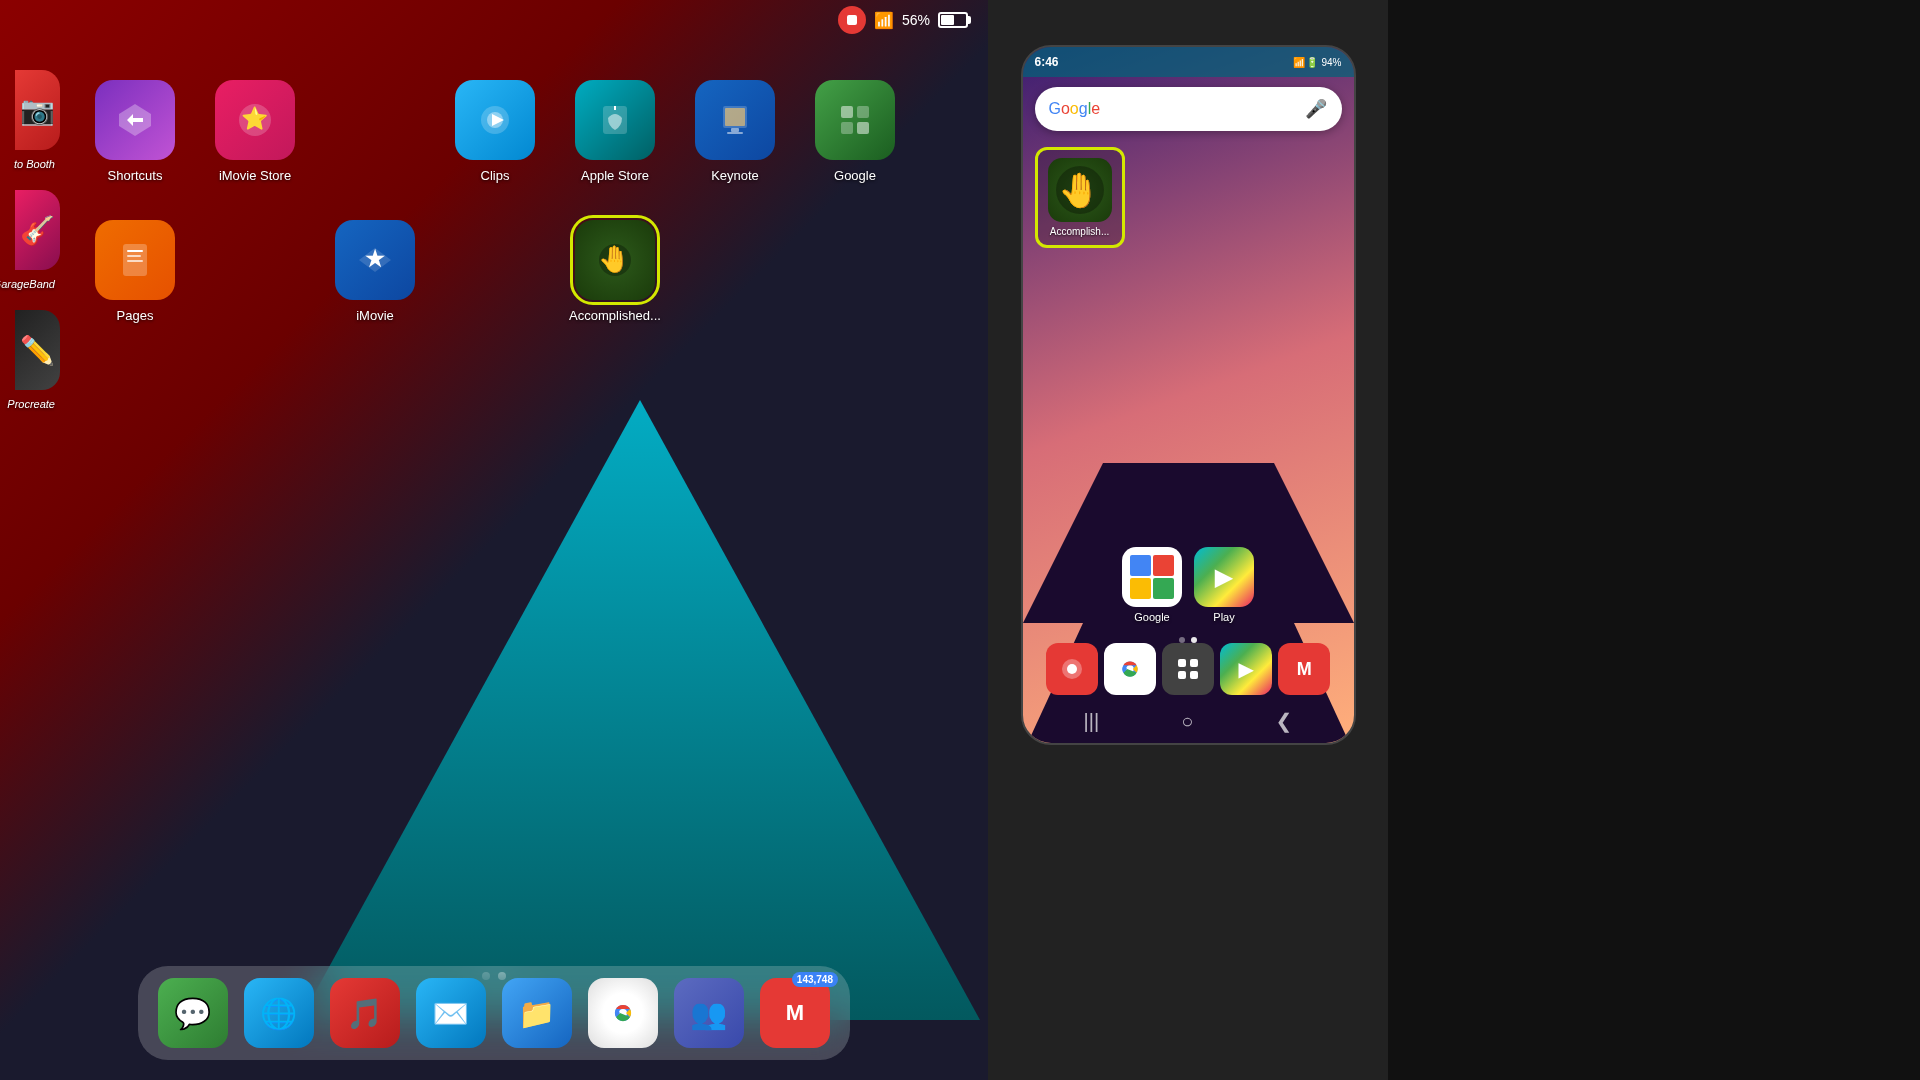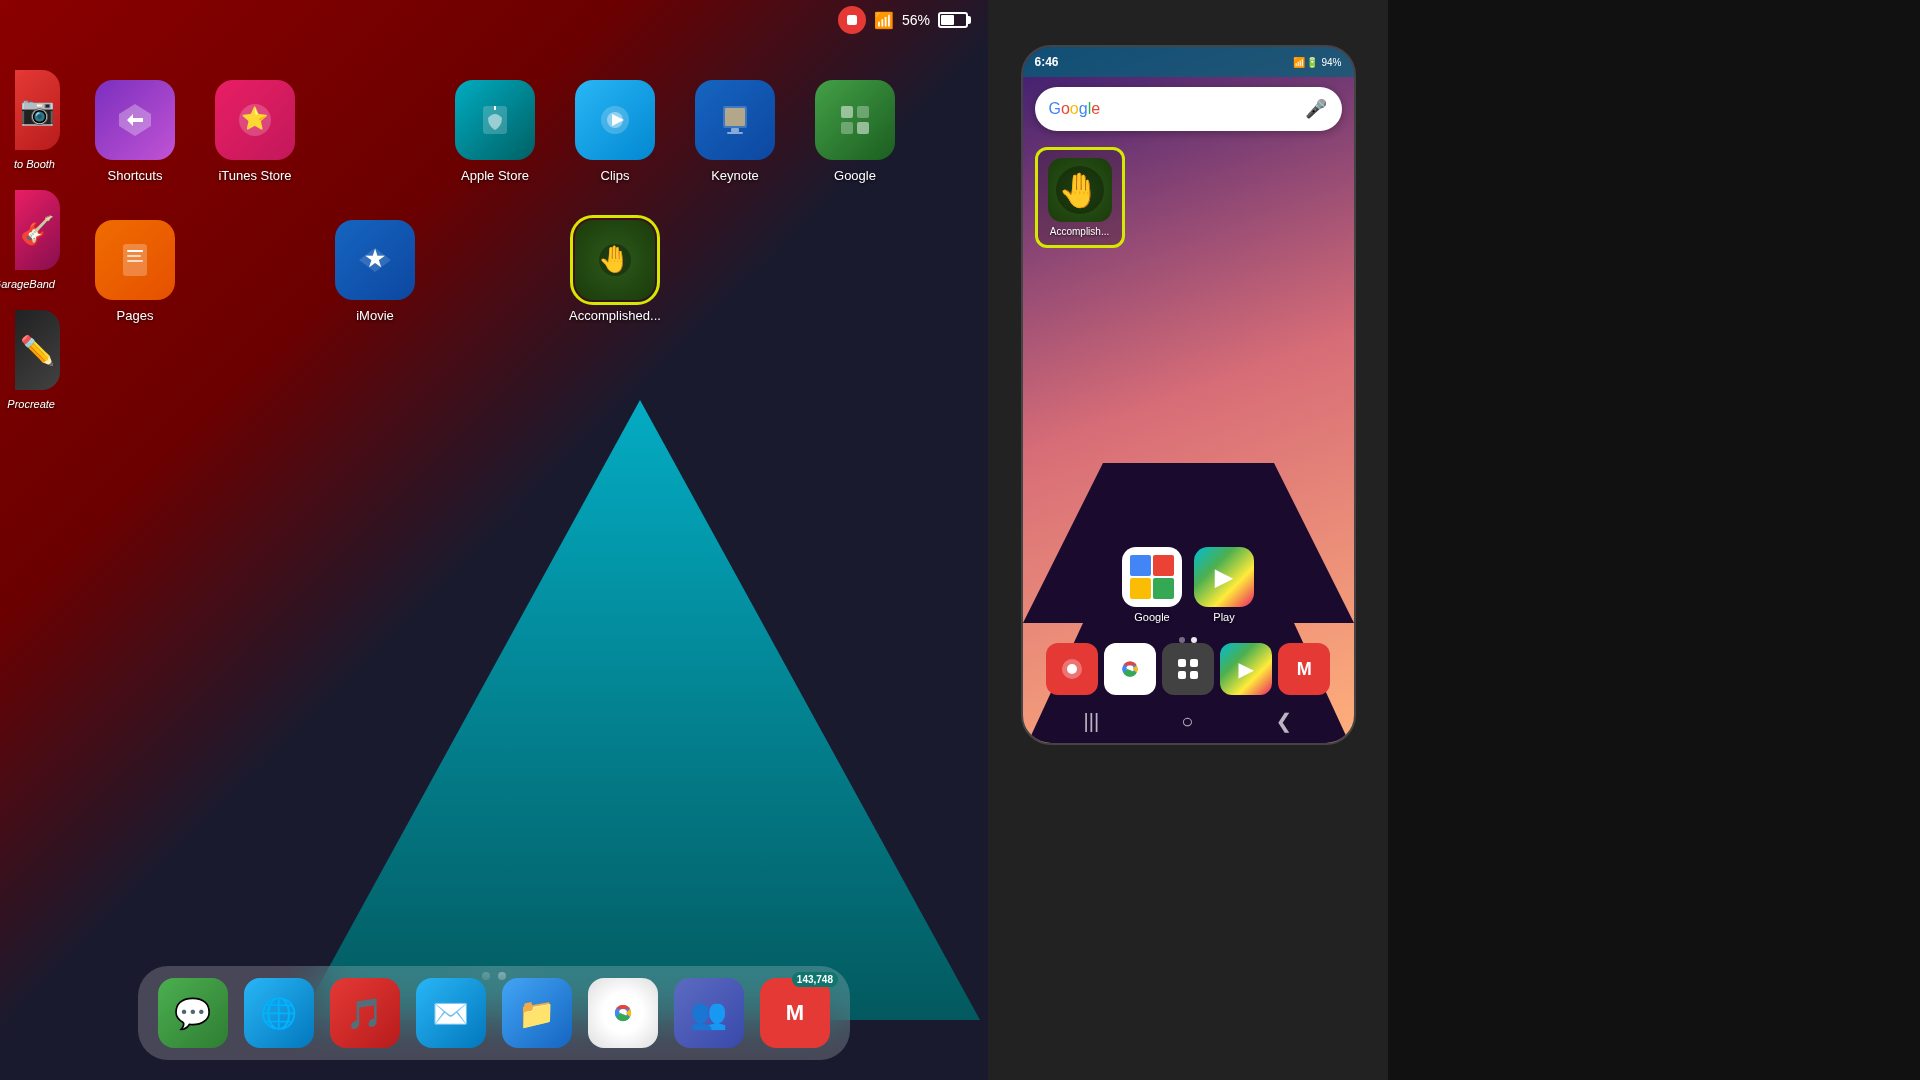--- a/index.html
+++ b/index.html
@@ -187,21 +187,21 @@
       justify-content: center;
       font-size: 30px;
       cursor: pointer;
       position: relative;
     }
 
     .badge {
       position: absolute;
       top: -6px;
       right: -8px;
-      background: #0f766e;
+      background: #3b82f6;
       color: #fff;
       font-size: 10px;
       font-weight: bold;
       padding: 2px 5px;
       border-radius: 10px;
       min-width: 20px;
       text-align: center;
     }
 
     
@@ -549,46 +549,46 @@
       <span class="app-label">Shortcuts</span>
     </div>
 
     <div class="app-icon">
       <div class="app-icon-img bg-pink-red">
         <svg width="44" height="44" viewBox="0 0 44 44">
             <circle cx="22" cy="22" r="16" fill="rgba(255,255,255,0.2)"></circle>
             <text x="22" y="28" text-anchor="middle" fill="white" font-size="22">⭐</text>
           </svg>
       </div>
-      <span class="app-label">iTunes Store</span>
+      <span class="app-label">iMovie Store</span>
     </div>
 
 
     <div style="width:110px;"></div>
+
+    <div class="app-icon">
+      <div class="app-icon-img bg-blue-light">
+        <svg width="44" height="44" viewBox="0 0 44 44">
+            <circle cx="22" cy="22" r="14" fill="rgba(255,255,255,0.2)"></circle>
+            <circle cx="22" cy="22" r="8" fill="rgba(255,255,255,0.4)"></circle>
+            <polygon points="19,16 31,22 19,28" fill="white"></polygon>
+          </svg>
+      </div>
+      <span class="app-label">Clips</span>
+    </div>
 
     <div class="app-icon">
       <div class="app-icon-img bg-teal">
         <svg width="44" height="44" viewBox="0 0 44 44">
             <rect x="10" y="8" width="24" height="28" rx="3" fill="rgba(255,255,255,0.2)"></rect>
             <path d="M15 20 Q22 12 29 20 Q29 28 22 32 Q15 28 15 20" fill="rgba(255,255,255,0.5)"></path>
             <path d="M22 12 L22 8" stroke="white" stroke-width="2"></path>
           </svg>
       </div>
       <span class="app-label">Apple Store</span>
-    </div>
-
-    <div class="app-icon">
-      <div class="app-icon-img bg-blue-light">
-        <svg width="44" height="44" viewBox="0 0 44 44">
-            <circle cx="22" cy="22" r="14" fill="rgba(255,255,255,0.2)"></circle>
-            <circle cx="22" cy="22" r="8" fill="rgba(255,255,255,0.4)"></circle>
-            <polygon points="19,16 31,22 19,28" fill="white"></polygon>
-          </svg>
-      </div>
-      <span class="app-label">Clips</span>
     </div>
 
     <div class="app-icon">
       <div class="app-icon-img bg-dark-blue">
         <svg width="44" height="44" viewBox="0 0 44 44">
             <rect x="10" y="8" width="24" height="22" rx="2" fill="rgba(255,255,255,0.2)"></rect>
             <rect x="12" y="10" width="20" height="18" rx="1" fill="rgba(255,200,100,0.6)"></rect>
             <rect x="18" y="30" width="8" height="4" rx="1" fill="rgba(255,255,255,0.5)"></rect>
             <rect x="14" y="34" width="16" height="2" rx="1" fill="rgba(255,255,255,0.5)"></rect>
           </svg>

